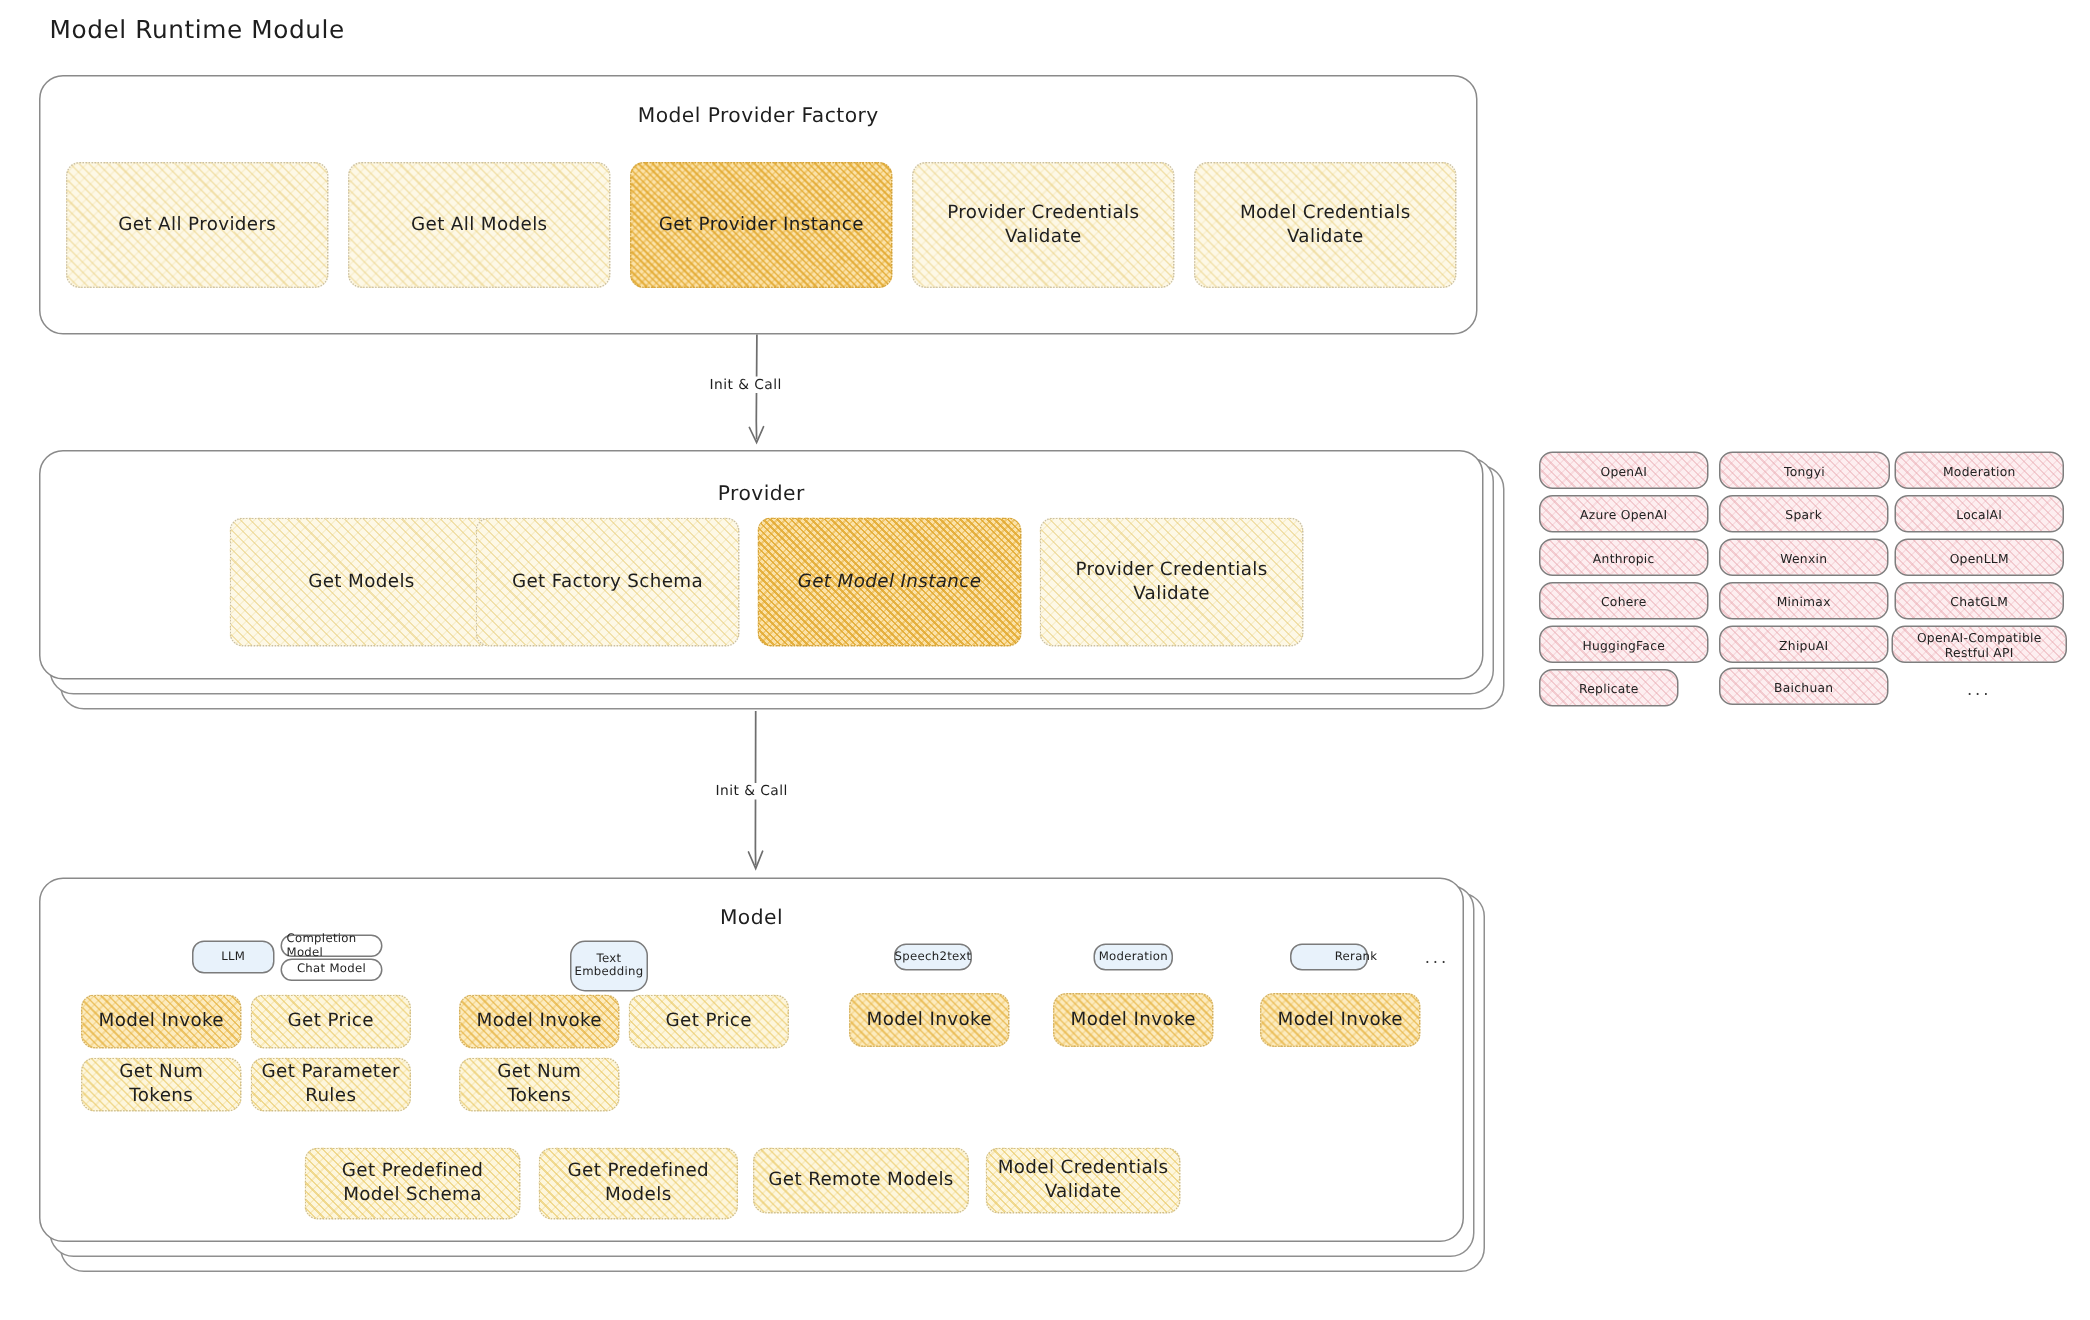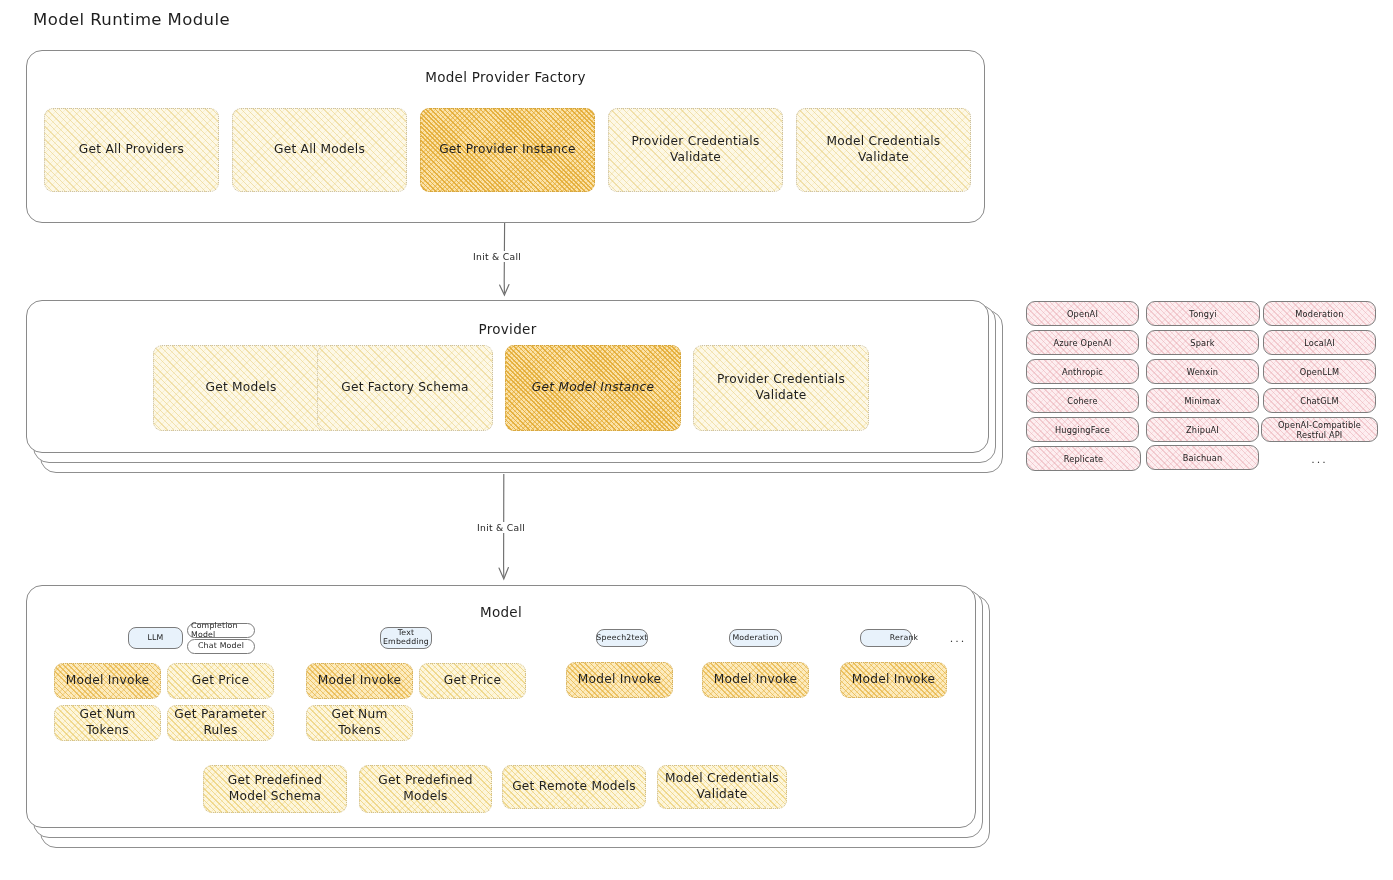--- a/index.html
+++ b/index.html
@@ -154,21 +154,21 @@
   <div class="node cream" style="left:129px;top:345px;width:176px;height:86px;margin-left:24px;">Get Models</div>
   <div class="node cream" style="left:317px;top:345px;width:176px;height:86px;">Get Factory Schema</div>
   <div class="node amber" style="left:505px;top:345px;width:176px;height:86px;font-style:italic;">Get Model Instance</div>
   <div class="node cream" style="left:693px;top:345px;width:176px;height:86px;">Provider Credentials Validate</div>
 
   <div class="pill" style="left:1026px;top:301px;width:113px;height:25px;">OpenAI</div>
   <div class="pill" style="left:1026px;top:330px;width:113px;height:25px;">Azure OpenAI</div>
   <div class="pill" style="left:1026px;top:359px;width:113px;height:25px;">Anthropic</div>
   <div class="pill" style="left:1026px;top:388px;width:113px;height:25px;">Cohere</div>
   <div class="pill" style="left:1026px;top:417px;width:113px;height:25px;">HuggingFace</div>
-  <div class="pill" style="left:1026px;top:446px;width:115px;height:25px;">Replicate</div>
+  <div class="pill" style="left:1026px;top:446px;width:93px;height:25px;">Replicate</div>
 
   <div class="pill" style="left:1146px;top:301px;width:114px;height:25px;">Tongyi</div>
   <div class="pill" style="left:1146px;top:330px;width:113px;height:25px;">Spark</div>
   <div class="pill" style="left:1146px;top:359px;width:113px;height:25px;">Wenxin</div>
   <div class="pill" style="left:1146px;top:388px;width:113px;height:25px;text-align:right;">Minimax</div>
   <div class="pill" style="left:1146px;top:417px;width:113px;height:25px;">ZhipuAI</div>
   <div class="pill" style="left:1146px;top:445px;width:113px;height:25px;">Baichuan</div>
 
   <div class="pill" style="left:1263px;top:301px;width:113px;height:25px;">Moderation</div>
   <div class="pill" style="left:1263px;top:330px;width:113px;height:25px;">LocalAI</div>
@@ -190,21 +190,21 @@
 
   <div class="badge-blue" style="left:128px;top:627px;width:55px;height:22px;text-align:right;">LLM</div>
   <div class="badge-white" style="left:187px;top:623px;width:68px;height:15px;">Completion Model</div>
   <div class="badge-white" style="left:187px;top:639px;width:68px;height:15px;">Chat Model</div>
 
   <div class="node amber2" style="left:54px;top:663px;width:107px;height:36px;">Model Invoke</div>
   <div class="node yellow" style="left:167px;top:663px;width:107px;height:36px;">Get Price</div>
   <div class="node yellow" style="left:54px;top:705px;width:107px;height:36px;">Get Num Tokens</div>
   <div class="node yellow" style="left:167px;top:705px;width:107px;height:36px;">Get Parameter Rules</div>
 
-  <div class="badge-blue" style="left:380px;top:627px;width:52px;height:22px;">Text Embedding</div>
+  <div class="badge-blue" style="left:380px;top:627px;width:52px;height:34px;border-radius:10px;">Text Embedding</div>
 
   <div class="node amber2" style="left:306px;top:663px;width:107px;height:36px;">Model Invoke</div>
   <div class="node yellow" style="left:419px;top:663px;width:107px;height:36px;">Get Price</div>
   <div class="node yellow" style="left:306px;top:705px;width:107px;height:36px;">Get Num Tokens</div>
 
   <div class="badge-blue" style="left:596px;top:629px;width:52px;height:18px;">Speech2text</div>
   <div class="node amber2" style="left:566px;top:662px;width:107px;height:36px;">Model Invoke</div>
 
   <div class="badge-blue" style="left:729px;top:629px;width:53px;height:18px;">Moderation</div>
   <div class="node amber2" style="left:702px;top:662px;width:107px;height:36px;">Model Invoke</div>

